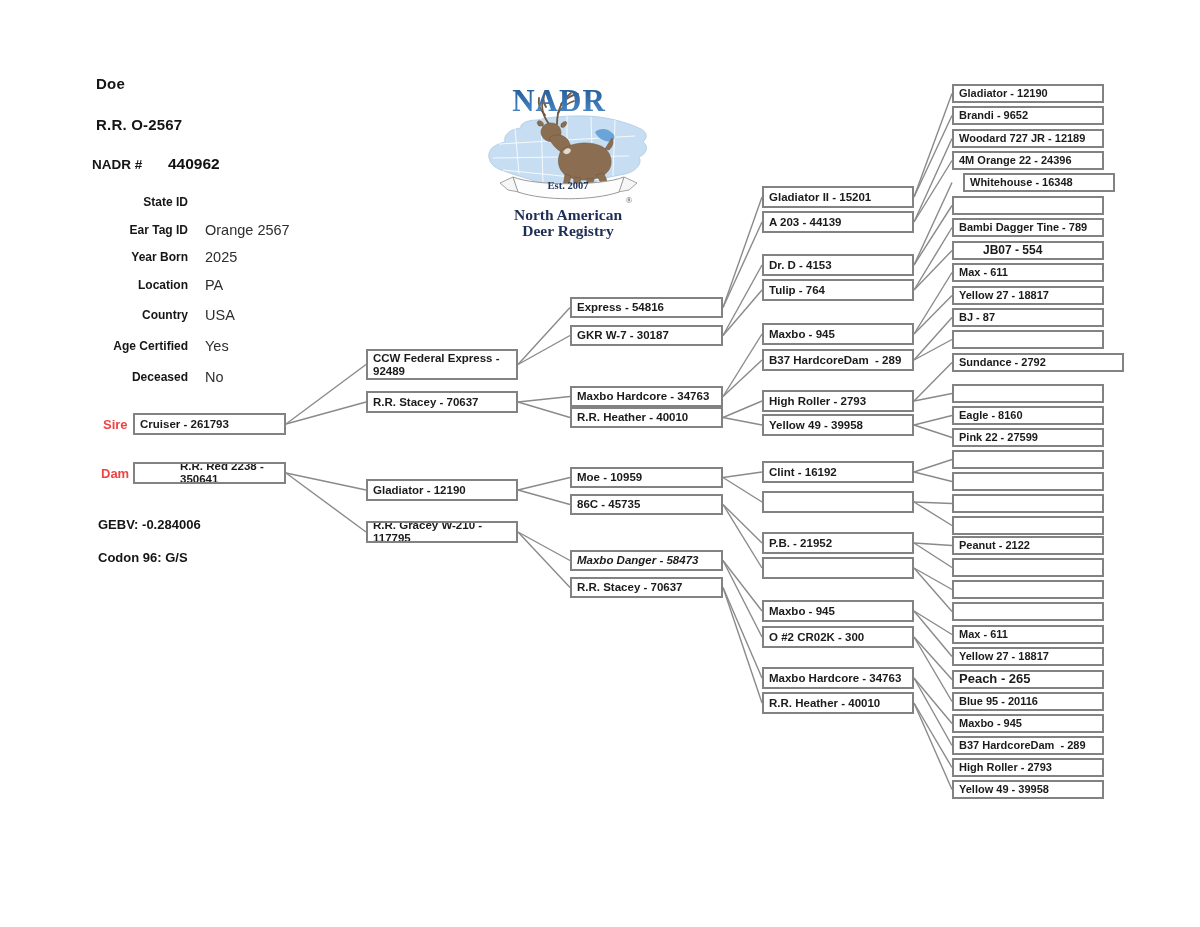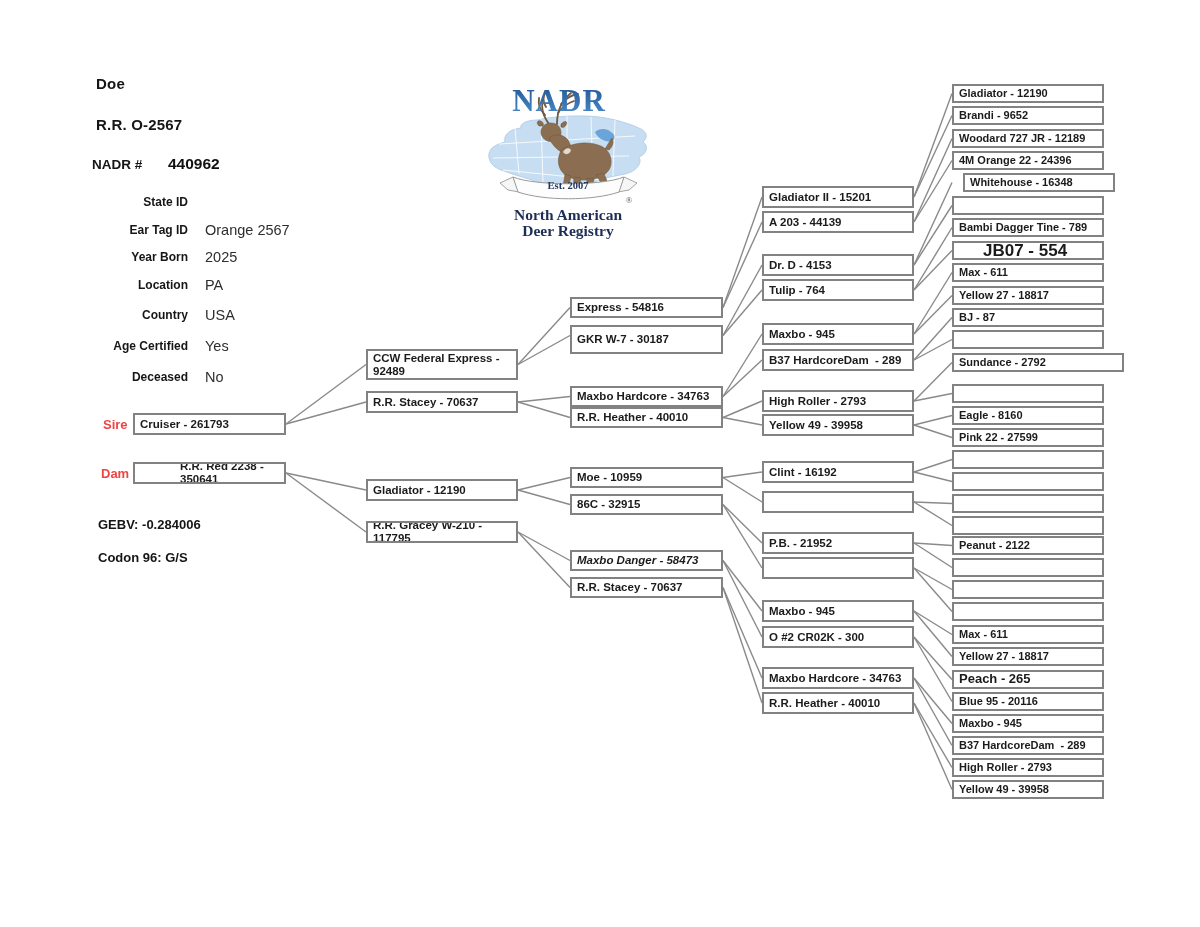--- a/index.html
+++ b/index.html
@@ -181,25 +181,25 @@
   </svg>
 
   <div id="boxes">
       <div class="pbox" style="left: 133px; top: 413px; width: 153px; height: 22px; font-size: 11.5px;">Cruiser - 261793</div>
       <div class="pbox" style="left: 133px; top: 462px; width: 153px; height: 22px; font-size: 11.5px; padding-left: 45px;">R.R. Red 2238 - 350641</div>
       <div class="pbox" style="left: 366px; top: 349px; width: 152px; height: 31px; font-size: 11.5px;">CCW Federal Express - 92489</div>
       <div class="pbox" style="left: 366px; top: 391px; width: 152px; height: 22px; font-size: 11.5px;">R.R. Stacey - 70637</div>
       <div class="pbox" style="left: 366px; top: 479px; width: 152px; height: 22px; font-size: 11.5px;">Gladiator - 12190</div>
       <div class="pbox" style="left: 366px; top: 521px; width: 152px; height: 22px; font-size: 11.5px;">R.R. Gracey W-210 - 117795</div>
       <div class="pbox" style="left: 570px; top: 297px; width: 153px; height: 21px; font-size: 11.5px;">Express - 54816</div>
-      <div class="pbox" style="left: 570px; top: 325px; width: 153px; height: 29px; font-size: 11.5px;">GKR W-7 - 30187</div>
+      <div class="pbox" style="left: 570px; top: 325px; width: 153px; height: 21px; font-size: 11.5px;">GKR W-7 - 30187</div>
       <div class="pbox" style="left: 570px; top: 386px; width: 153px; height: 21px; font-size: 11.5px;">Maxbo Hardcore - 34763</div>
       <div class="pbox" style="left: 570px; top: 407px; width: 153px; height: 21px; font-size: 11.5px;">R.R. Heather - 40010</div>
       <div class="pbox" style="left: 570px; top: 467px; width: 153px; height: 21px; font-size: 11.5px;">Moe - 10959</div>
-      <div class="pbox" style="left: 570px; top: 494px; width: 153px; height: 21px; font-size: 11.5px;">86C - 32915</div>
+      <div class="pbox" style="left: 570px; top: 494px; width: 153px; height: 21px; font-size: 11.5px;">86C - 45735</div>
       <div class="pbox" style="left: 570px; top: 550px; width: 153px; height: 21px; font-size: 11.5px; font-style: italic;">Maxbo Danger - 58473</div>
       <div class="pbox" style="left: 570px; top: 577px; width: 153px; height: 21px; font-size: 11.5px;">R.R. Stacey - 70637</div>
       <div class="pbox" style="left: 762px; top: 186px; width: 152px; height: 22px; font-size: 11.5px;">Gladiator II - 15201</div>
       <div class="pbox" style="left: 762px; top: 211px; width: 152px; height: 22px; font-size: 11.5px;">A 203 - 44139</div>
       <div class="pbox" style="left: 762px; top: 254px; width: 152px; height: 22px; font-size: 11.5px;">Dr. D - 4153</div>
       <div class="pbox" style="left: 762px; top: 279px; width: 152px; height: 22px; font-size: 11.5px;">Tulip - 764</div>
       <div class="pbox" style="left: 762px; top: 323px; width: 152px; height: 22px; font-size: 11.5px;">Maxbo - 945</div>
       <div class="pbox" style="left: 762px; top: 349px; width: 152px; height: 22px; font-size: 11.5px;">B37 HardcoreDam  - 289</div>
       <div class="pbox" style="left: 762px; top: 390px; width: 152px; height: 22px; font-size: 11.5px;">High Roller - 2793</div>
       <div class="pbox" style="left: 762px; top: 414px; width: 152px; height: 22px; font-size: 11.5px;">Yellow 49 - 39958</div>
@@ -211,21 +211,21 @@
       <div class="pbox" style="left: 762px; top: 626px; width: 152px; height: 22px; font-size: 11.5px;">O #2 CR02K - 300</div>
       <div class="pbox" style="left: 762px; top: 667px; width: 152px; height: 22px; font-size: 11.5px;">Maxbo Hardcore - 34763</div>
       <div class="pbox" style="left: 762px; top: 692px; width: 152px; height: 22px; font-size: 11.5px;">R.R. Heather - 40010</div>
       <div class="pbox" style="left: 952px; top: 84px; width: 152px; height: 19px; font-size: 11px;">Gladiator - 12190</div>
       <div class="pbox" style="left: 952px; top: 106px; width: 152px; height: 19px; font-size: 11px;">Brandi - 9652</div>
       <div class="pbox" style="left: 952px; top: 129px; width: 152px; height: 19px; font-size: 11px;">Woodard 727 JR - 12189</div>
       <div class="pbox" style="left: 952px; top: 151px; width: 152px; height: 19px; font-size: 11px;">4M Orange 22 - 24396</div>
       <div class="pbox" style="left: 952px; top: 173px; width: 152px; height: 19px; font-size: 11px; margin-left: 11px;">Whitehouse - 16348</div>
       <div class="pbox" style="left: 952px; top: 196px; width: 152px; height: 19px; font-size: 11px;"></div>
       <div class="pbox" style="left: 952px; top: 218px; width: 152px; height: 19px; font-size: 11px;">Bambi Dagger Tine - 789</div>
-      <div class="pbox" style="left: 952px; top: 241px; width: 152px; height: 19px; font-size: 17px; padding-left: 29px;">JB07 - 554</div>
+      <div class="pbox" style="left: 952px; top: 241px; width: 152px; height: 19px; font-size: 12px; padding-left: 29px;">JB07 - 554</div>
       <div class="pbox" style="left: 952px; top: 263px; width: 152px; height: 19px; font-size: 11px;">Max - 611</div>
       <div class="pbox" style="left: 952px; top: 286px; width: 152px; height: 19px; font-size: 11px;">Yellow 27 - 18817</div>
       <div class="pbox" style="left: 952px; top: 308px; width: 152px; height: 19px; font-size: 11px;">BJ - 87</div>
       <div class="pbox" style="left: 952px; top: 330px; width: 152px; height: 19px; font-size: 11px;"></div>
       <div class="pbox" style="left: 952px; top: 353px; width: 172px; height: 19px; font-size: 11px;">Sundance - 2792</div>
       <div class="pbox" style="left: 952px; top: 384px; width: 152px; height: 19px; font-size: 11px;"></div>
       <div class="pbox" style="left: 952px; top: 406px; width: 152px; height: 19px; font-size: 11px;">Eagle - 8160</div>
       <div class="pbox" style="left: 952px; top: 428px; width: 152px; height: 19px; font-size: 11px;">Pink 22 - 27599</div>
       <div class="pbox" style="left: 952px; top: 450px; width: 152px; height: 19px; font-size: 11px;"></div>
       <div class="pbox" style="left: 952px; top: 472px; width: 152px; height: 19px; font-size: 11px;"></div>

